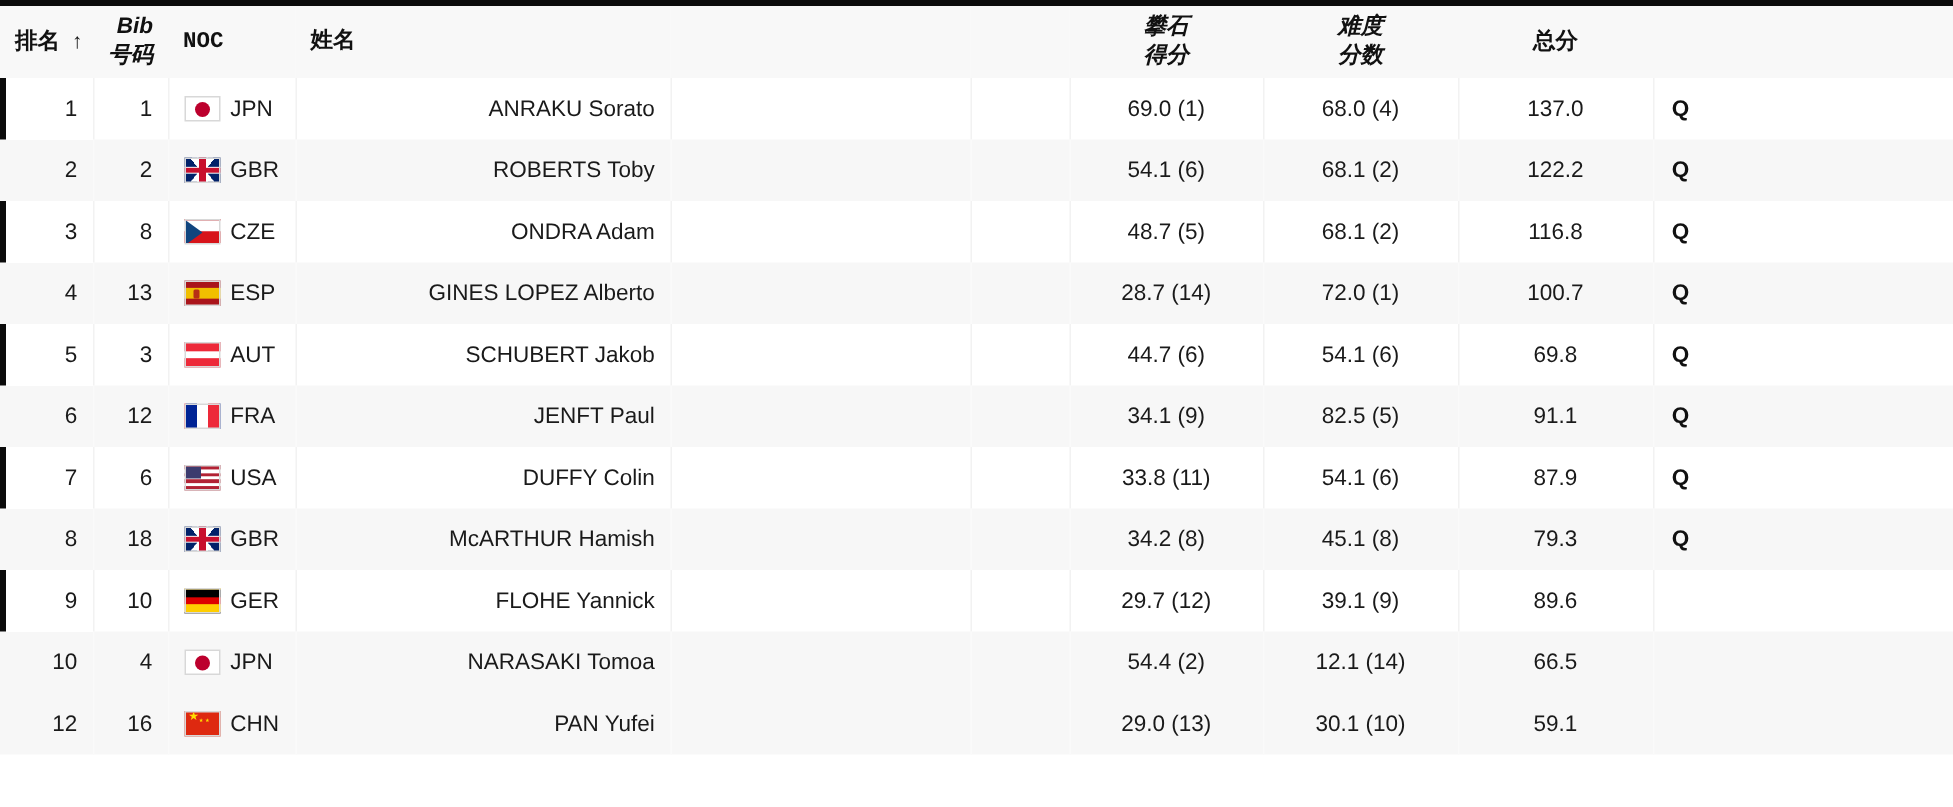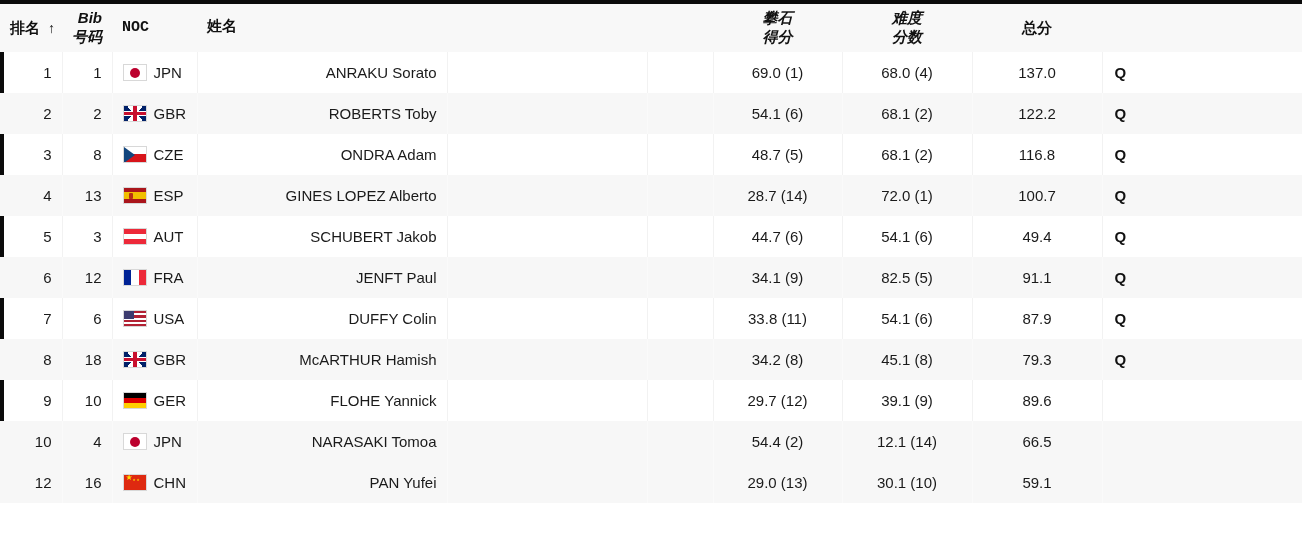--- a/index.html
+++ b/index.html
@@ -312,21 +312,21 @@
           <div class="noc-wrap">
             <span class="flag flag-AUT"></span>
             <span class="noc-code">AUT</span>
           </div>
         </td>
         <td class="c-name">SCHUBERT Jakob</td>
         <td class="c-blank"></td>
         <td class="c-blank"></td>
         <td class="c-score">44.7 (6)</td>
         <td class="c-score">54.1 (6)</td>
-        <td class="c-total">49.4</td>
+        <td class="c-total">69.8</td>
         <td class="c-qual no-rule"><span class="qual-mark">Q</span></td>
         <td class="c-spacer no-rule"></td>
       </tr>
       <tr class="row-even">
         <td class="c-rank">6</td>
         <td class="c-bib">12</td>
         <td class="c-noc">
           <div class="noc-wrap">
             <span class="flag flag-FRA"></span>
             <span class="noc-code">FRA</span>

